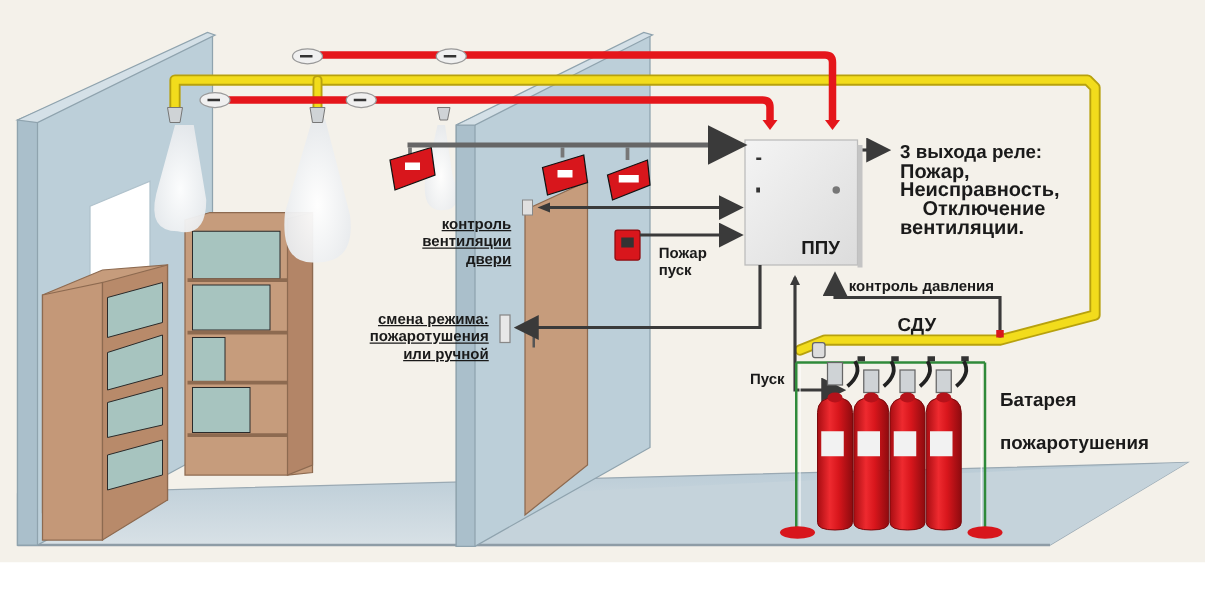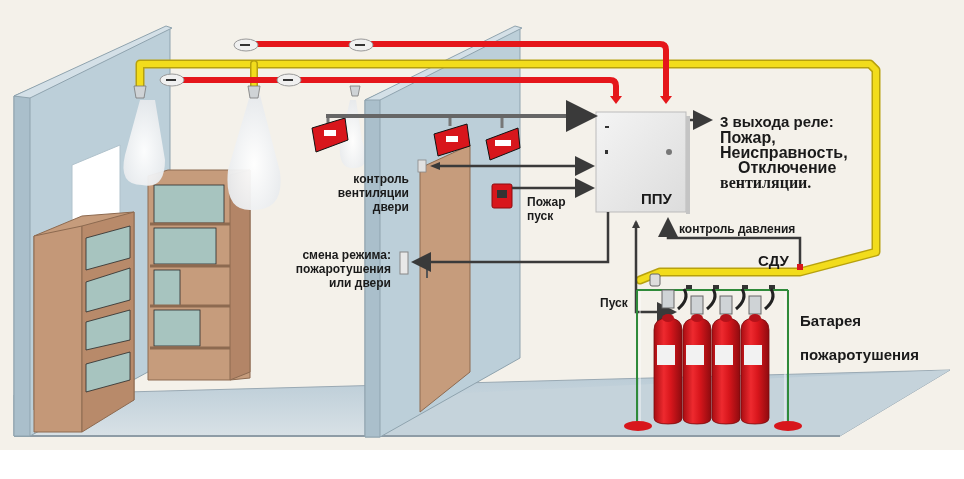--- a/index.html
+++ b/index.html
@@ -1,19 +1,19 @@
 <!DOCTYPE html>
 <html><head>
 <meta charset="utf-8">
 <style>
   html,body{margin:0;padding:0;background:#ffffff;}
   body{width:964px;height:479px;overflow:hidden;position:relative;font-family:"Liberation Sans",sans-serif;}
   #stage{position:absolute;left:0;top:0;width:964px;height:479px;}
   .lbl{position:absolute;font-family:"Liberation Sans",sans-serif;font-weight:bold;color:#1a1a1a;font-size:12px;line-height:14px;white-space:nowrap;}
-  .lbl.right{text-align:center;}
+  .lbl.right{text-align:center;text-decoration:underline;}
   .lbl.big{font-size:15px;line-height:17px;}
   .lbl.mid{font-size:16px;line-height:16px;}
 </style>
 </head>
 <body>
 
 <svg id="stage" width="964" height="479" viewBox="0 0 964 479" xmlns="http://www.w3.org/2000/svg">
   <defs>
     <linearGradient id="cylGrad" x1="0" x2="1" y1="0" y2="0">
       <stop offset="0" stop-color="#a80d12"></stop>
@@ -248,34 +248,34 @@
         <rect x="744" y="345" width="18" height="20" fill="#f2f2f2"></rect>
       </g>
     </g>
 
 </svg>
 
 <div class="lbl big" style="left:720px;top:113px;">3 выхода реле:</div>
 <div class="lbl mid" style="left:720px;top:130px;">Пожар,</div>
 <div class="lbl mid" style="left:720px;top:145px;">Неисправность,</div>
 <div class="lbl mid" style="left:738px;top:160px;">Отключение</div>
-<div class="lbl mid" style="left:720px;top:175px;font-family:Liberation Serif, serif;">вентиляции.</div>
+<div class="lbl mid" style="left:720px;top:175px;">вентиляции.</div>
 
 <div class="lbl right" style="right:555px;top:172px;">контроль</div>
 <div class="lbl right" style="right:555px;top:186px;">вентиляции</div>
 <div class="lbl right" style="right:555px;top:200px;">двери</div>
 
 <div class="lbl right" style="right:573px;top:248px;">смена режима:</div>
 <div class="lbl right" style="right:573px;top:262px;">пожаротушения</div>
-<div class="lbl right" style="right:573px;top:276px;">или двери</div>
+<div class="lbl right" style="right:573px;top:276px;">или ручной</div>
 
 <div class="lbl" style="left:527px;top:195px;">Пожар</div>
 <div class="lbl" style="left:527px;top:209px;">пуск</div>
 
 <div class="lbl big" style="left:641px;top:190px;">ППУ</div>
 
 <div class="lbl" style="left:679px;top:222px;">контроль давления</div>
-<div class="lbl big" style="left:758px;top:252px;text-align:center;">СДУ</div>
+<div class="lbl big" style="left:718px;top:252px;text-align:center;">СДУ</div>
 
 <div class="lbl" style="left:600px;top:296px;">Пуск</div>
 
 <div class="lbl big" style="left:800px;top:312px;">Батарея</div>
 <div class="lbl big" style="left:800px;top:346px;">пожаротушения</div>
 
 </body></html>

